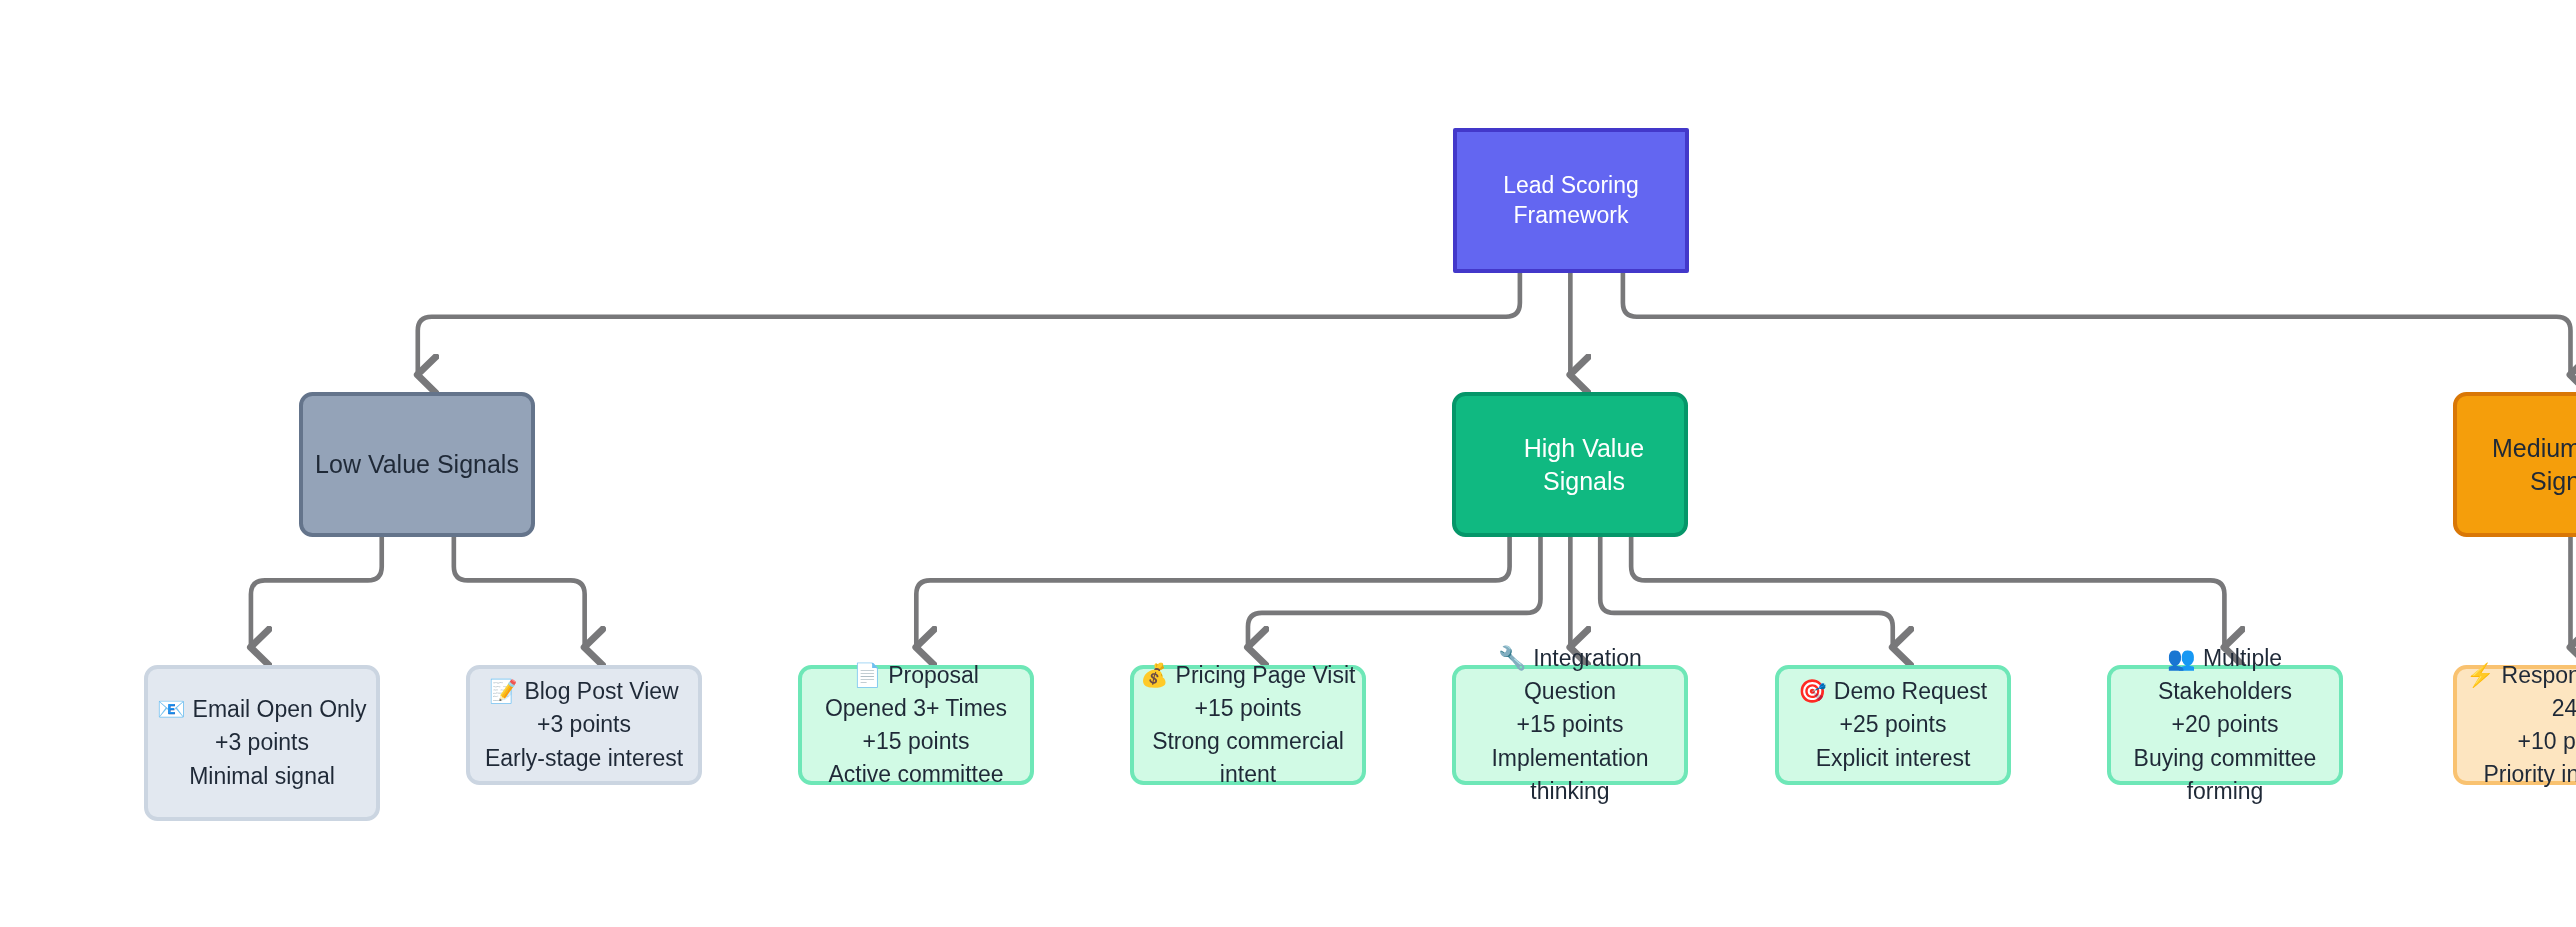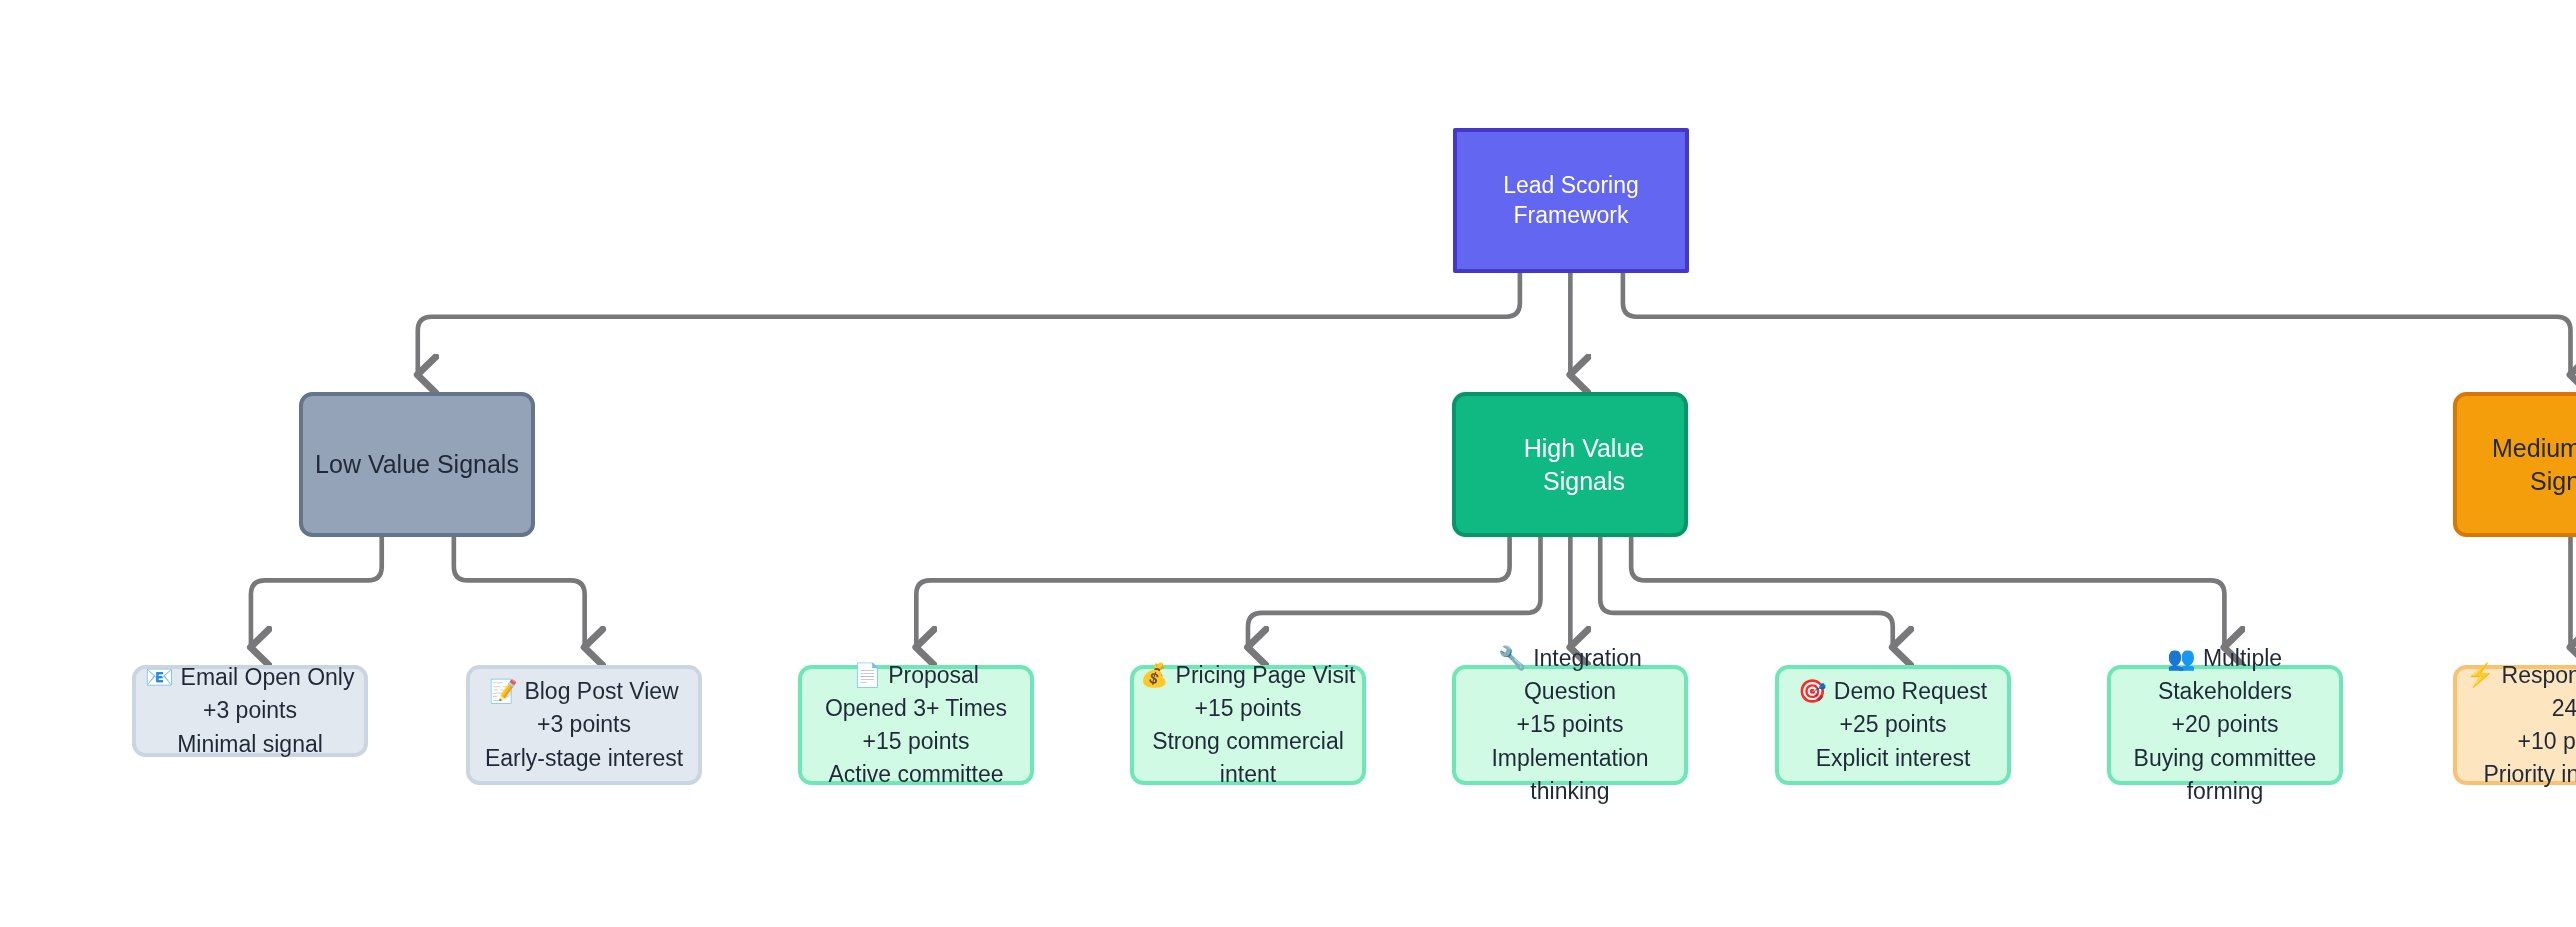--- a/index.html
+++ b/index.html
@@ -106,21 +106,21 @@
   <div class="node n-cat" style="left:1452px; top:392px; width:236px; height:145px;
               background:#10b981; border-color:#059669; color:#ffffff;padding-left:28px;">
     <span class="node-line t-cat">High Value Signals</span>
   </div>
 
   <div class="node n-cat" style="left:2453px; top:392px; width:236px; height:145px;
               background:#f59e0b; border-color:#d97706; color:#1f2937;">
     <span class="node-line t-cat">Medium Value Signals</span>
   </div>
 
-  <div class="node n-leaf" style="left:132px; top:665px; width:236px; height:92px;
+  <div class="node n-leaf" style="left:144px; top:665px; width:236px; height:156px;
               background:#e2e8f0; border-color:#cbd5e1; color:#1f2937;">
     <span class="node-line t-leaf"><span>📧</span><span style="margin-left:.28em">Email Open Only</span></span>
     <span class="node-line t-leaf">+3 points</span>
     <span class="node-line t-leaf">Minimal signal</span>
   </div>
 
   <div class="node n-leaf" style="left:466px; top:665px; width:236px; height:120px;
               background:#e2e8f0; border-color:#cbd5e1; color:#1f2937;">
     <span class="node-line t-leaf"><span>📝</span><span style="margin-left:.28em">Blog Post View</span></span>
     <span class="node-line t-leaf">+3 points</span>

